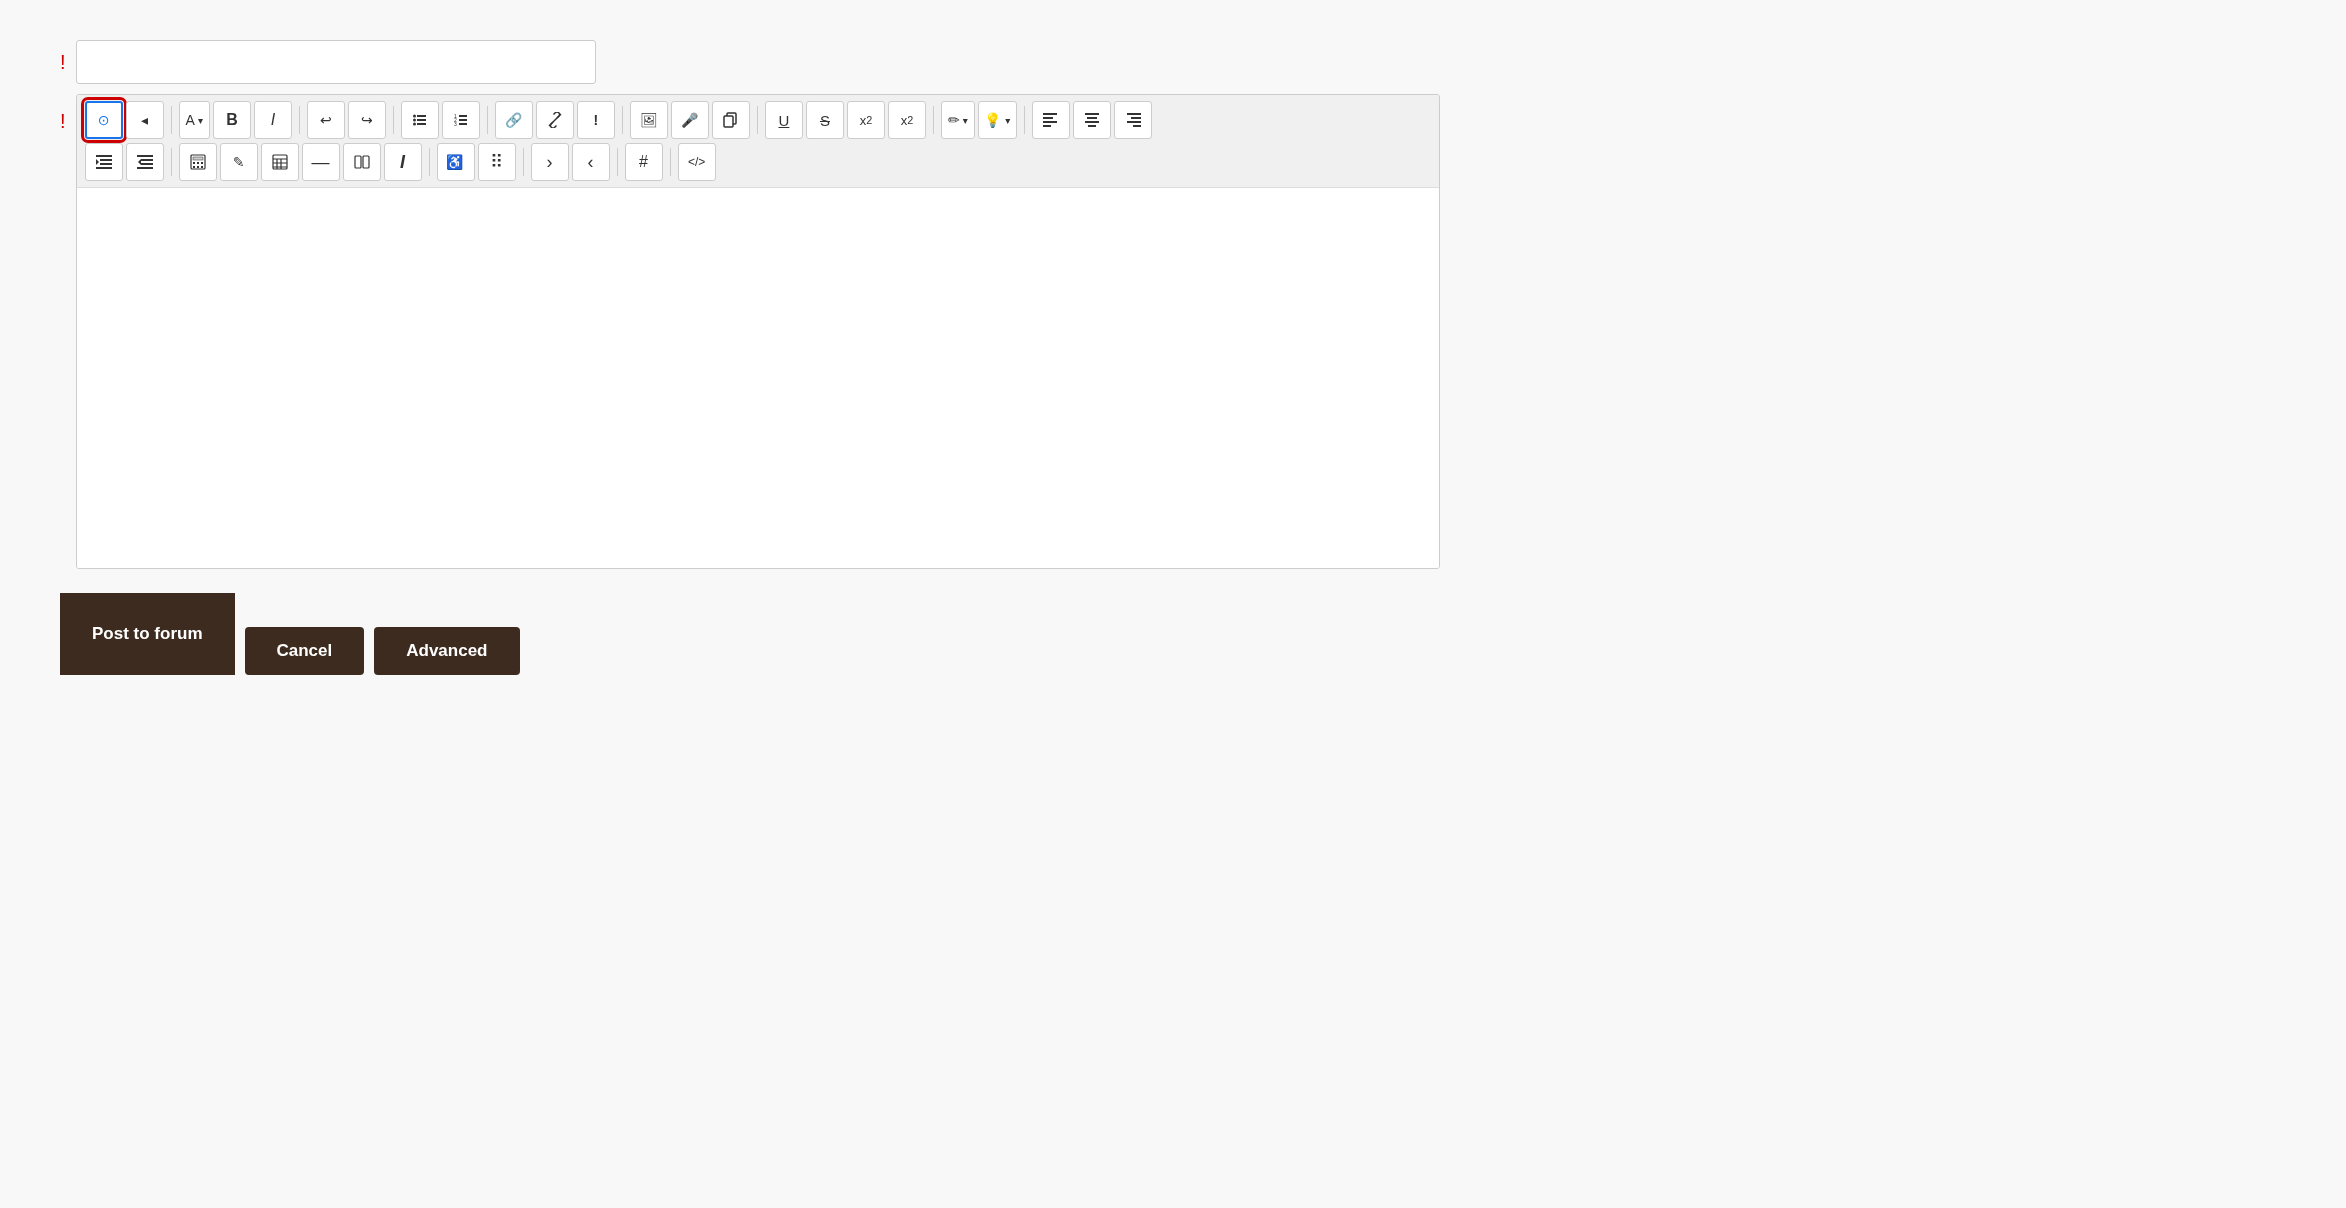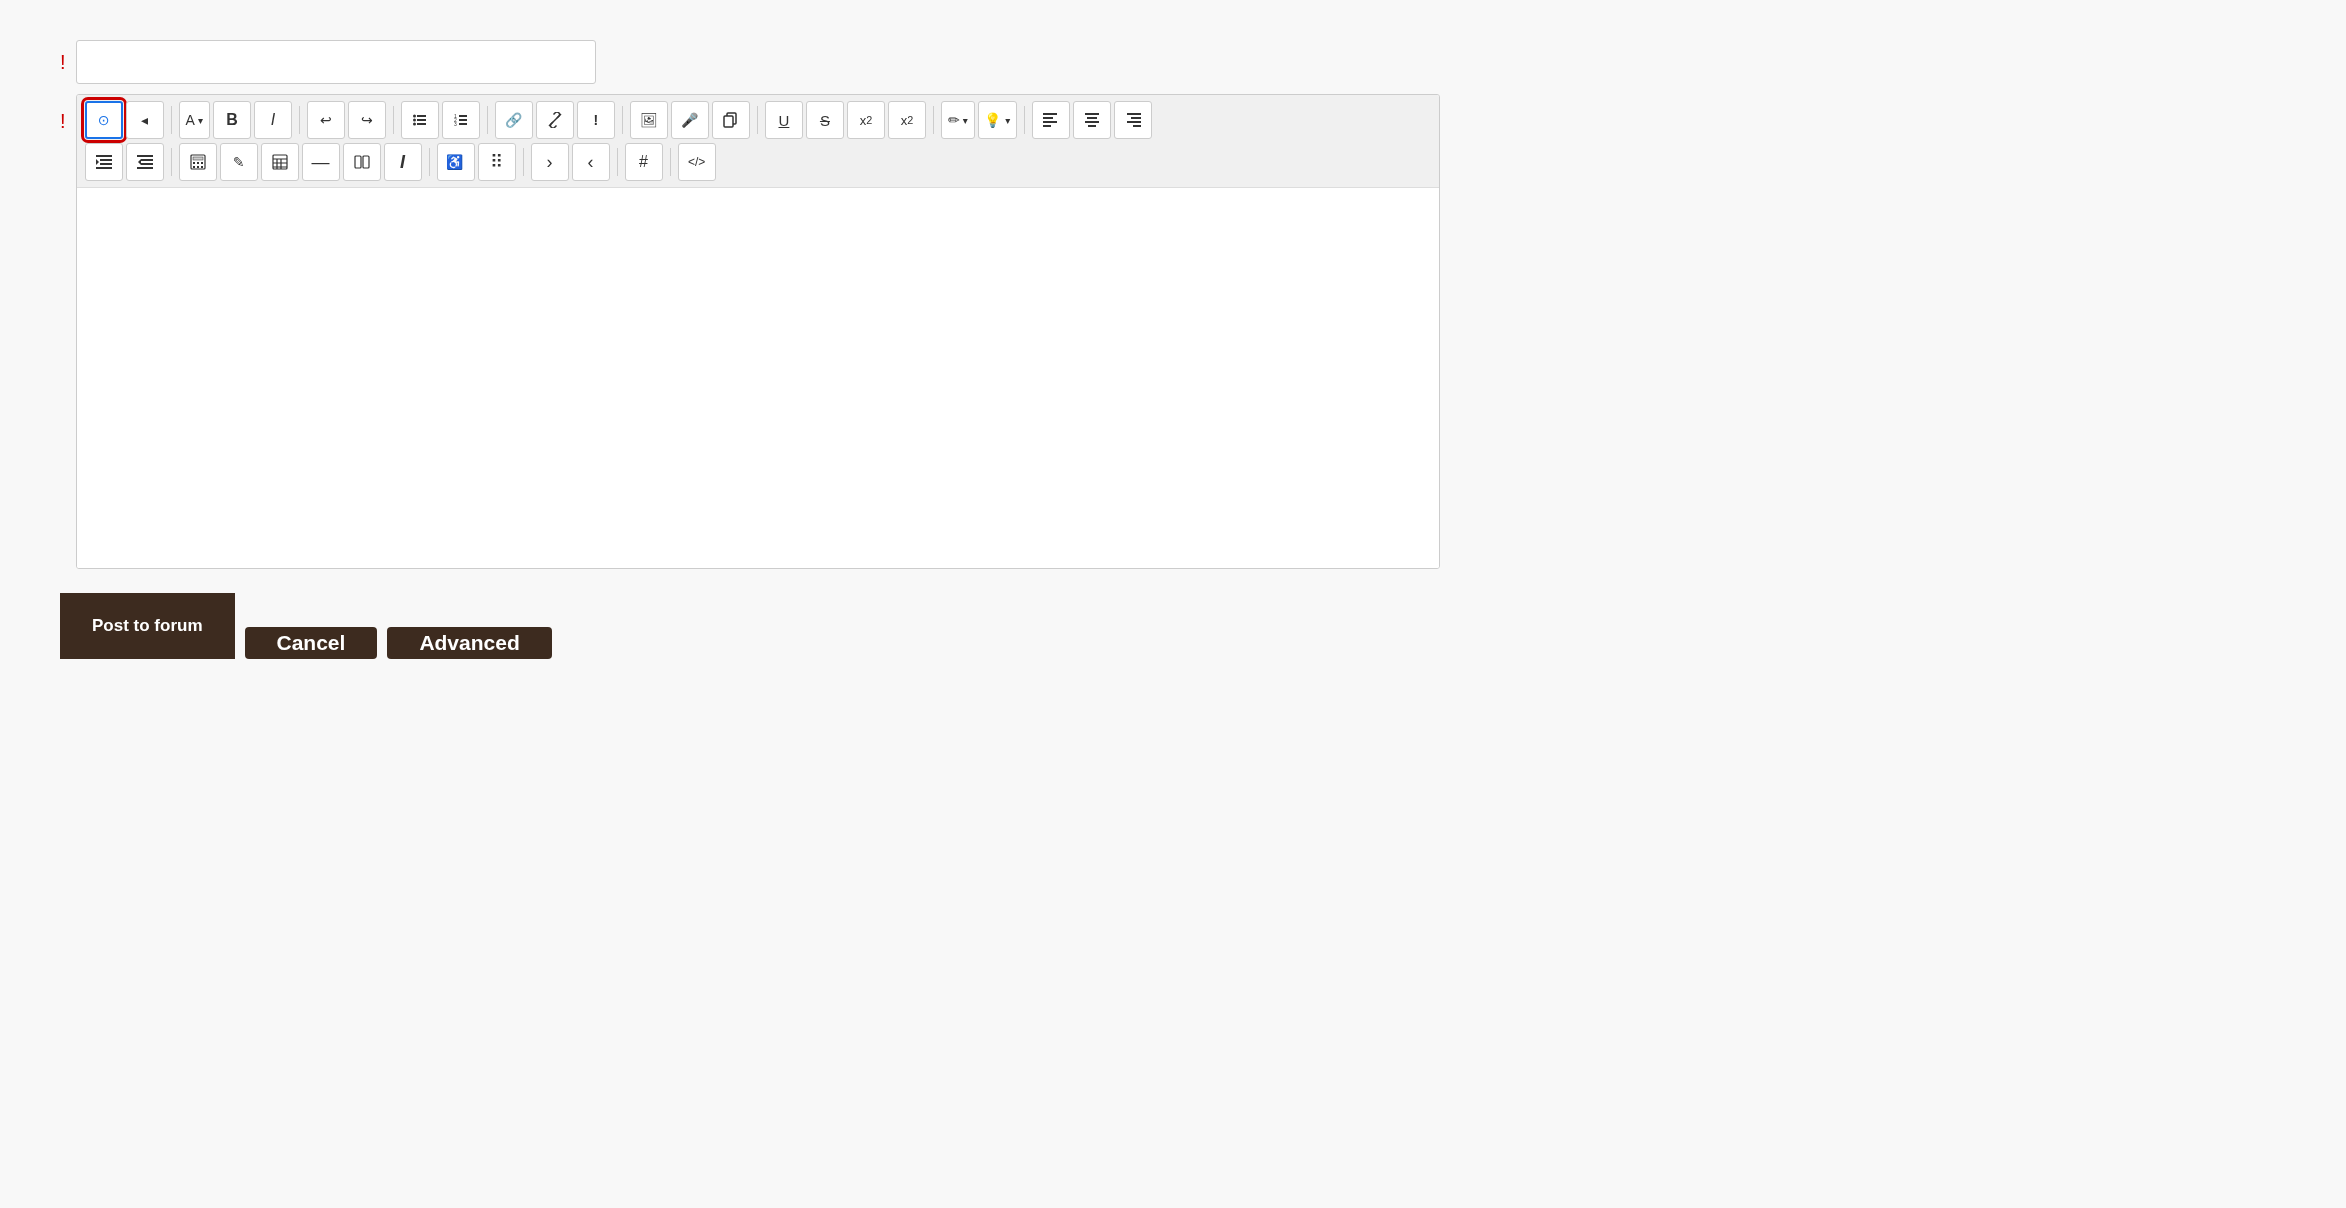--- a/index.html
+++ b/index.html
@@ -147,22 +147,22 @@
       font-size: 17px;
       font-weight: 700;
       cursor: pointer;
     }
 
     .btn-secondary {
       background: #3d2b1f;
       color: #fff;
       border: none;
       border-radius: 4px;
-      padding: 4px 32px;
-      font-size: 21px;
+      padding: 14px 32px;
+      font-size: 17px;
       font-weight: 600;
       cursor: pointer;
       margin-top: 34px;
     }
   </style>
 </head>
 <body>
 
 <div class="form-area">
 

